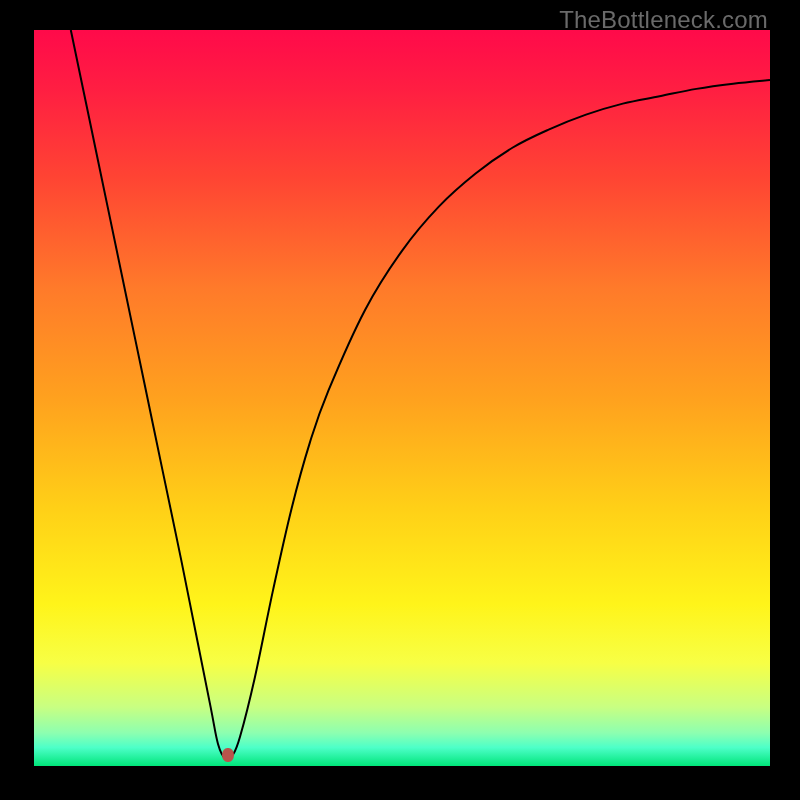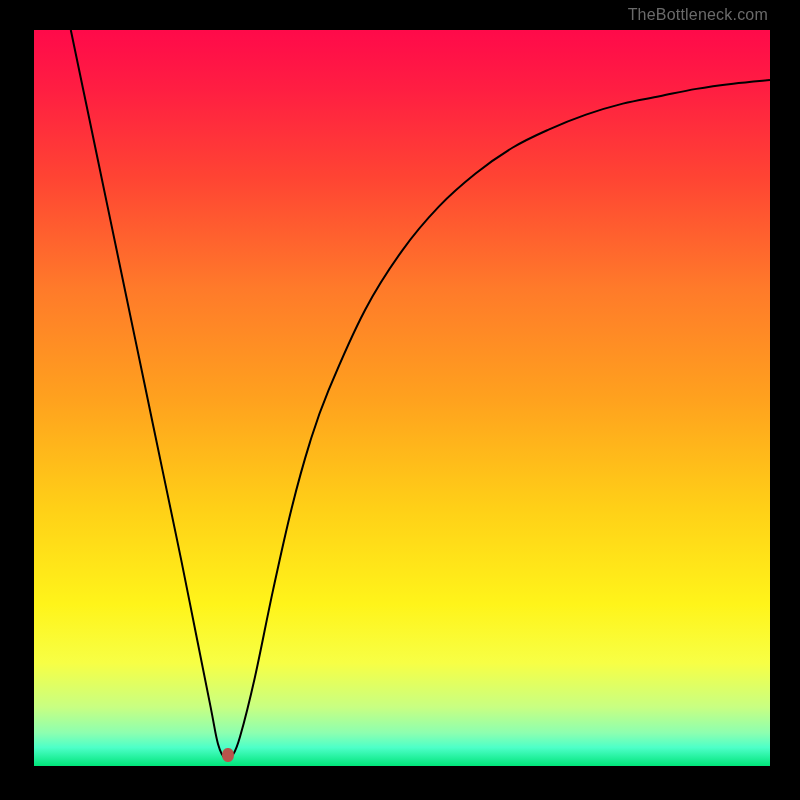--- a/index.html
+++ b/index.html
@@ -37,21 +37,21 @@
     left: 0;
     top: 0;
     width: 100%;
     height: 100%;
   }
   .watermark {
     position: absolute;
     top: 6px;
     right: 32px;
     color: #6a6a6a;
-    font-size: 16px;
+    font-size: 24px;
     font-weight: 500;
     letter-spacing: 0.2px;
   }
   .marker {
     position: absolute;
     width: 12px;
     height: 14px;
     background: #b9534b;
     border-radius: 50% / 55%;
     transform: translate(-50%, -50%);

